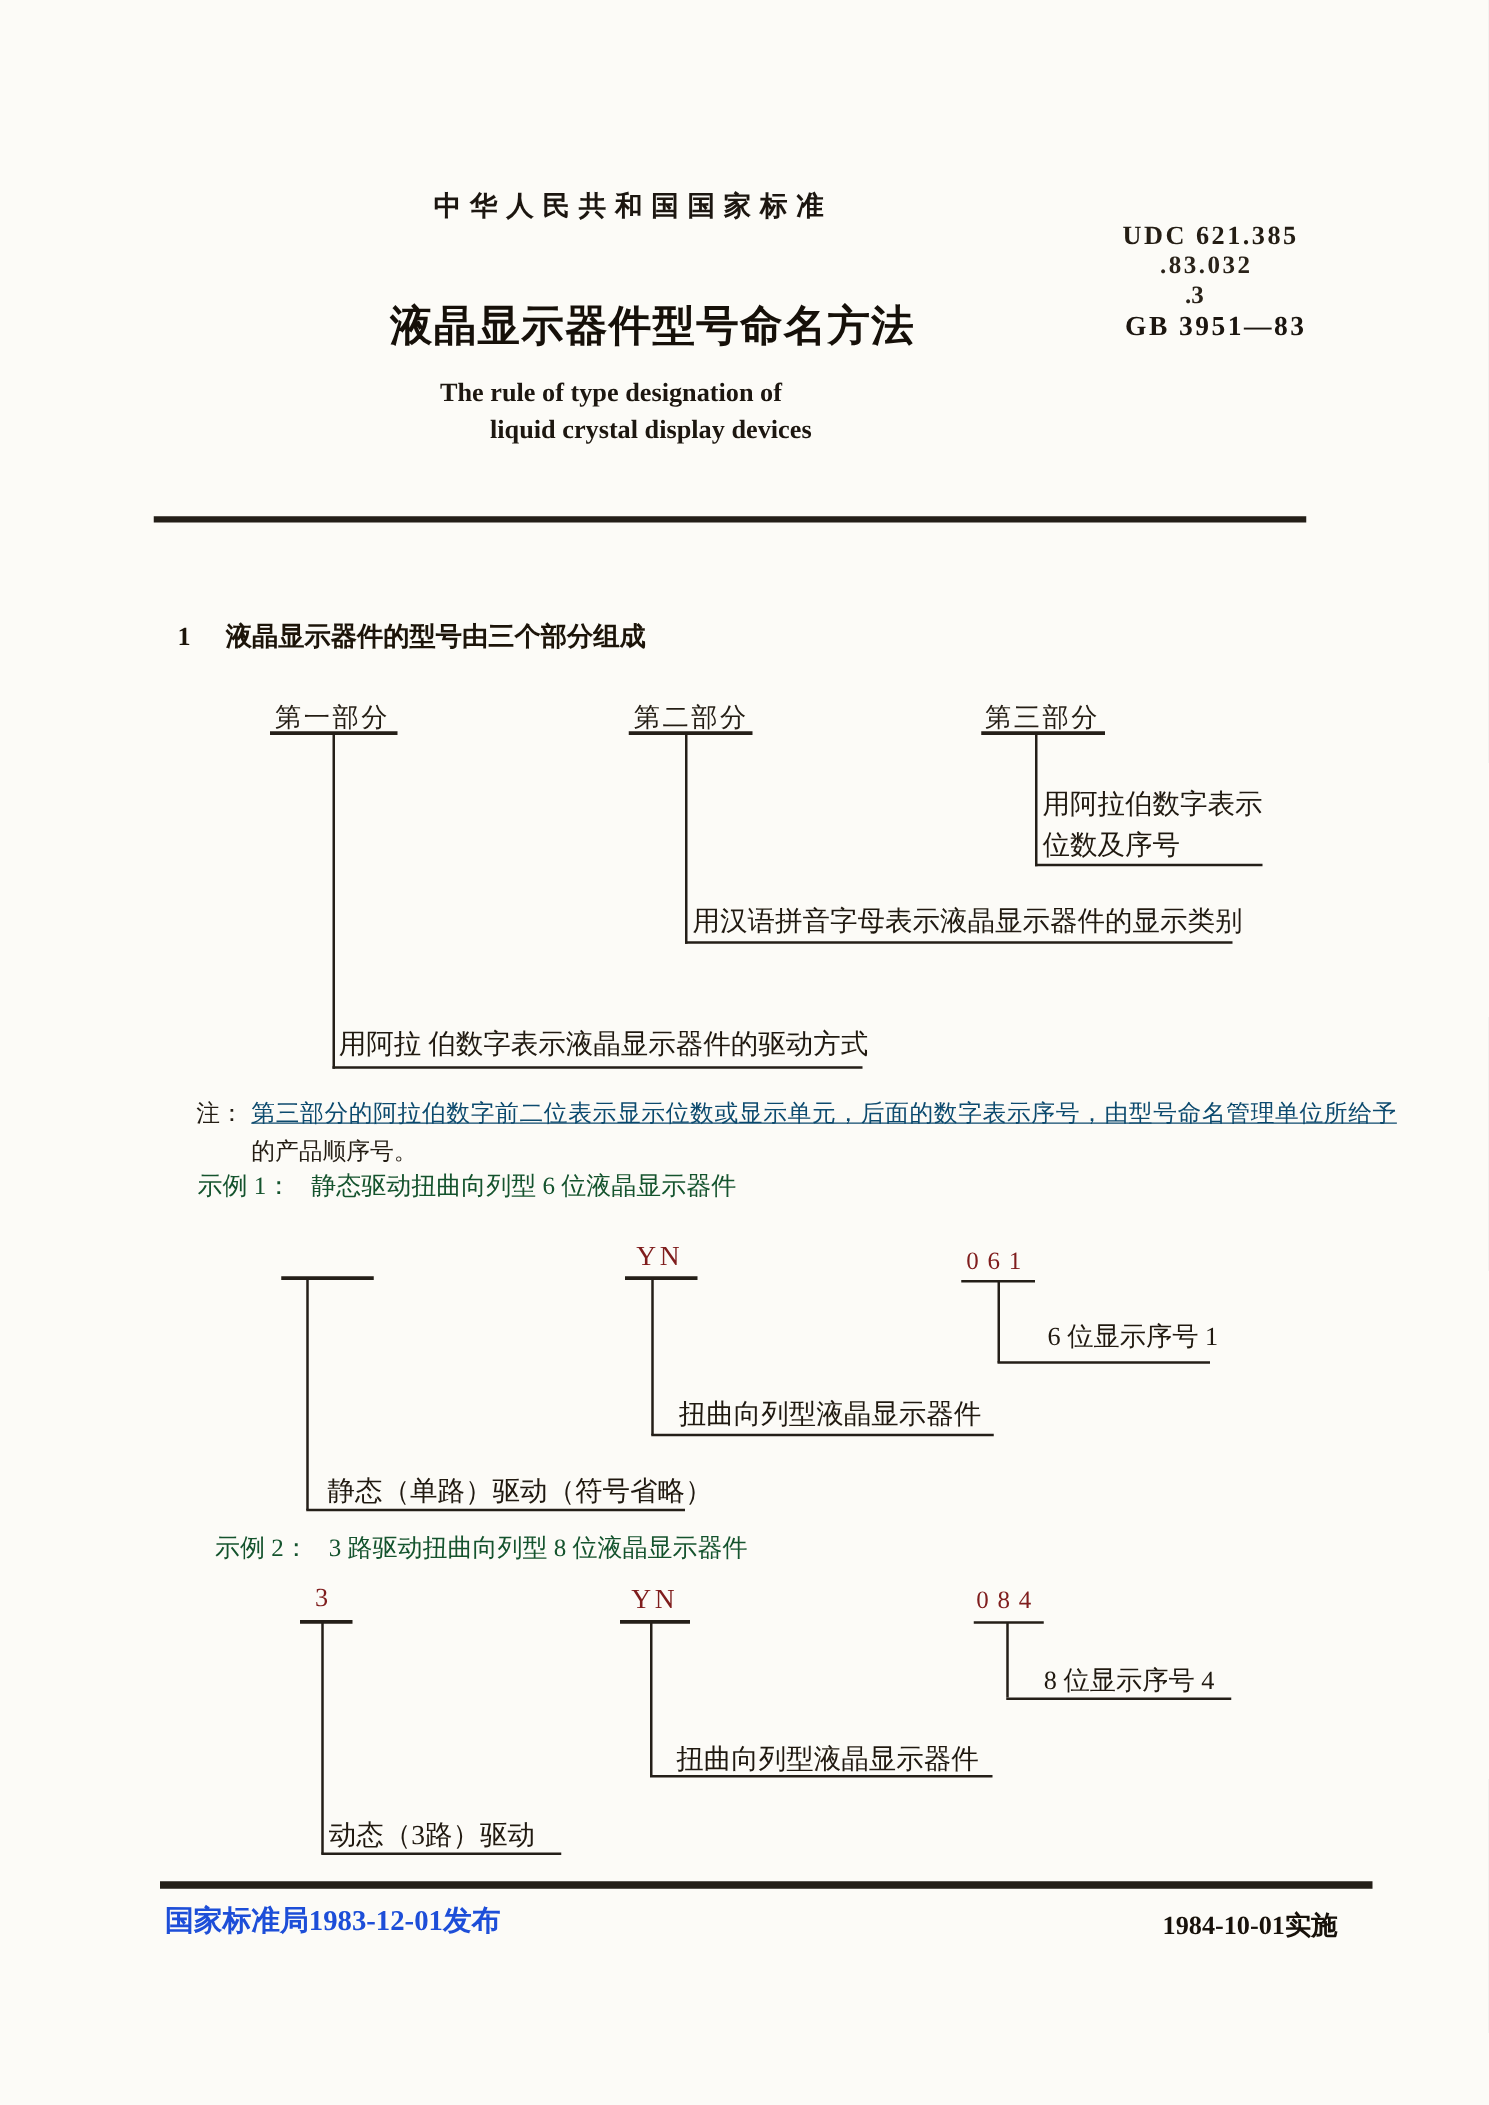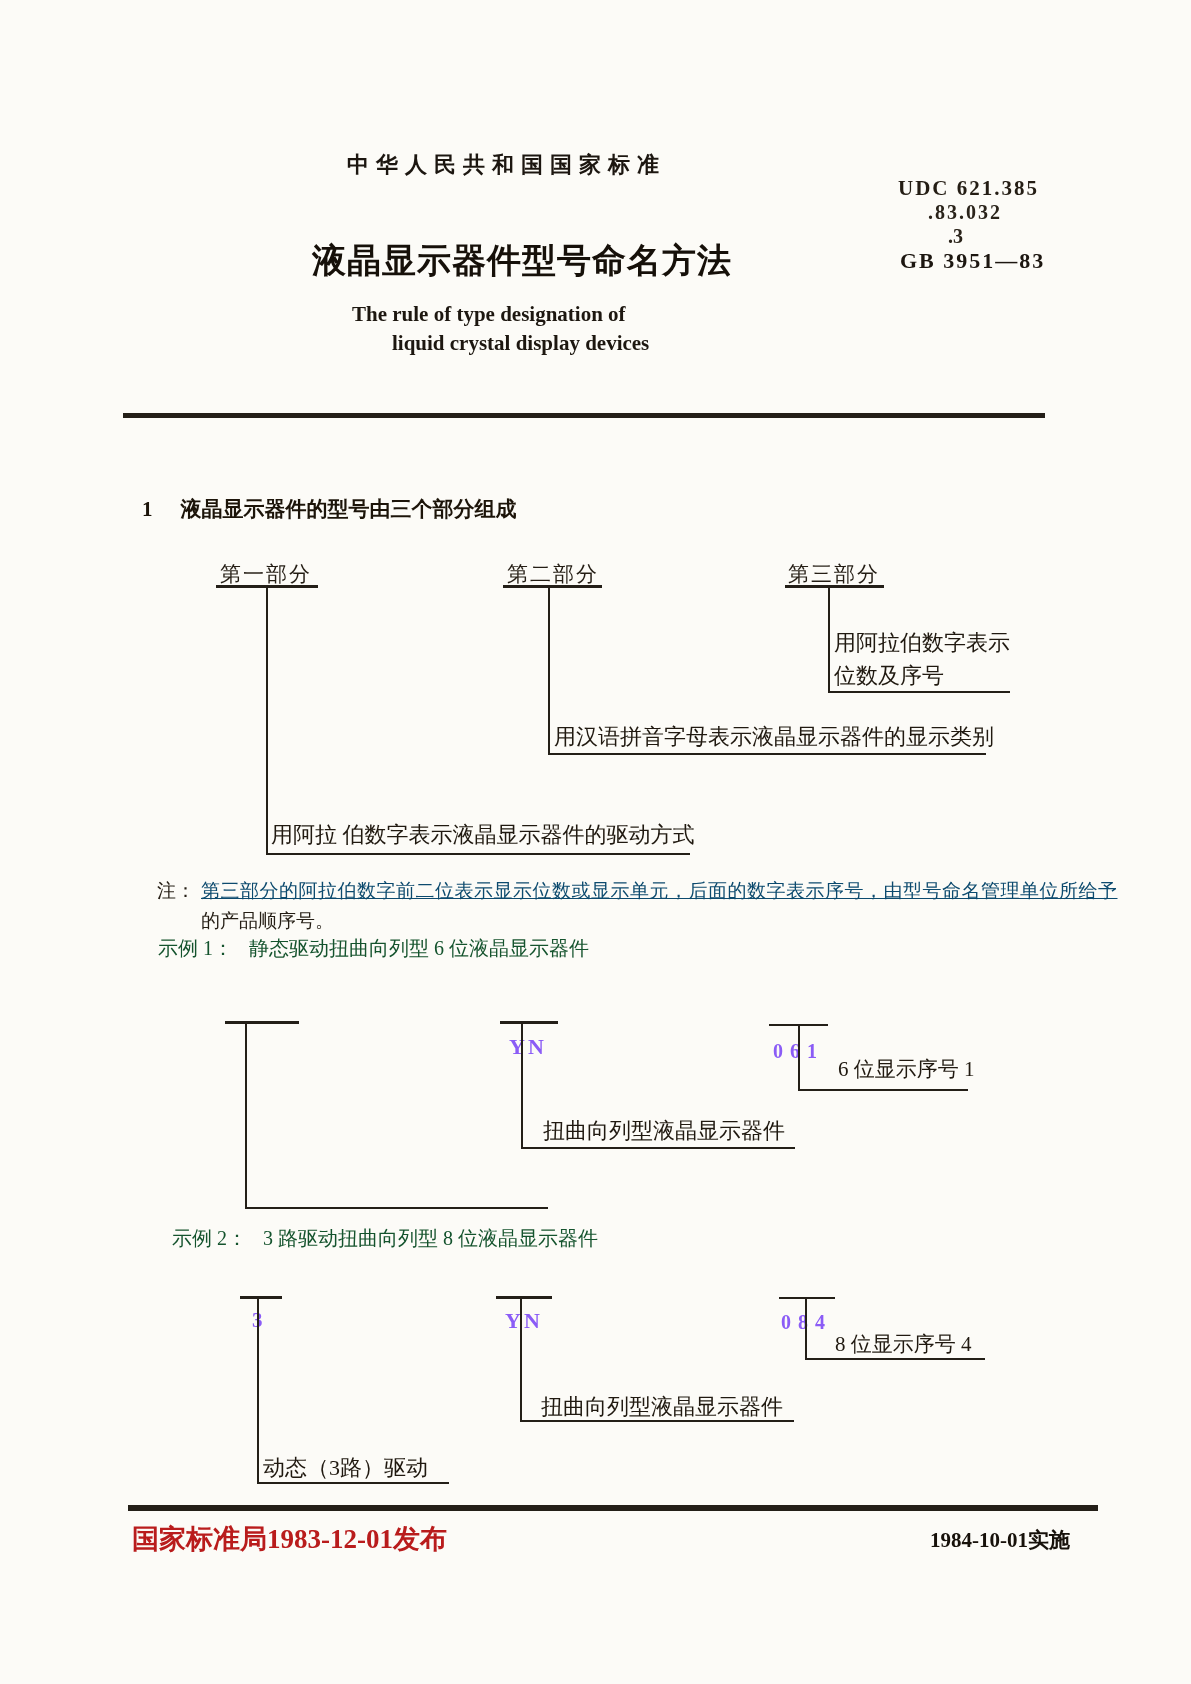--- a/index.html
+++ b/index.html
@@ -31,24 +31,24 @@
   .sec1{left:142px;top:495px;font-size:21px;font-weight:bold;color:#1c1409;}
   .sec1 .num{margin-right:28px;}
   
   .d1-label{font-size:21px;letter-spacing:2px;color:#241d14;}
   .d1-text{font-size:22px;color:#201910;font-family:Liberation Serif, serif;}
   .note-lbl{left:157px;top:878px;font-size:19px;color:#241d14;}
   .note-l1{left:201px;top:878px;font-size:19px;letter-spacing:0.5px;color:#0c4a6e;text-decoration:underline;}
   .note-l2{left:201px;top:908px;font-size:19px;color:#241d14;}
   .caption{font-size:20px;color:#14532d;}
   .caption .cap-lbl{margin-right:16px;}
-  .code{font-weight:bold;color:#8b5cf6;margin-top:42px;}
+  .code{font-weight:normal;color:#7f1d1d;}
   .ex-text{font-size:22px;color:#201910;}
   .footer-rule{left:128px;top:1505px;width:970px;height:6px;}
-  .foot-l{left:132px;top:1521px;font-size:27px;font-weight:bold;color:#b91c1c;}
+  .foot-l{left:132px;top:1521px;font-size:23px;font-weight:bold;color:#1d4ed8;}
   .foot-r{left:930px;top:1526px;font-size:21px;font-weight:bold;color:#17110a;}
 </style>
 </head>
 <body>
 
 <div class="page">
 
   <div class="abs std-label cn">中华人民共和国国家标准</div>
 
   <div class="abs udc1">UDC 621.385</div>
@@ -107,20 +107,21 @@
   <div class="abs code" style="left:773px;top:998px;font-size:20px;letter-spacing:7px;">061</div>
   <div class="hline" style="left:769px;top:1024px;width:59px;height:2px;"></div>
   <div class="vline" style="left:798px;top:1025px;width:2px;height:65px;"></div>
 
   <div class="abs ex-text" style="left:838px;top:1055px;font-size:21px;">6 位显示序号 1</div>
   <div class="hline" style="left:798px;top:1089px;width:170px;height:2px;"></div>
 
   <div class="abs ex-text" style="left:543px;top:1116px;">扭曲向列型液晶显示器件</div>
   <div class="hline" style="left:521px;top:1147px;width:274px;height:2px;"></div>
 
+  <div class="abs ex-text" style="left:262px;top:1178px;">静态（单路）驱动（符号省略）</div>
   <div class="hline" style="left:245px;top:1207px;width:303px;height:2px;"></div>
 
   <div class="abs caption" style="left:172px;top:1225px;">
     <span class="cap-lbl">示例 2：</span><span>3 路驱动扭曲向列型 8 位液晶显示器件</span>
   </div>
 
   <div class="abs code" style="left:252px;top:1266px;font-size:21px;">3</div>
   <div class="hline" style="left:240px;top:1296px;width:42px;height:3px;"></div>
   <div class="vline" style="left:257px;top:1297px;width:2px;height:186px;"></div>
 

